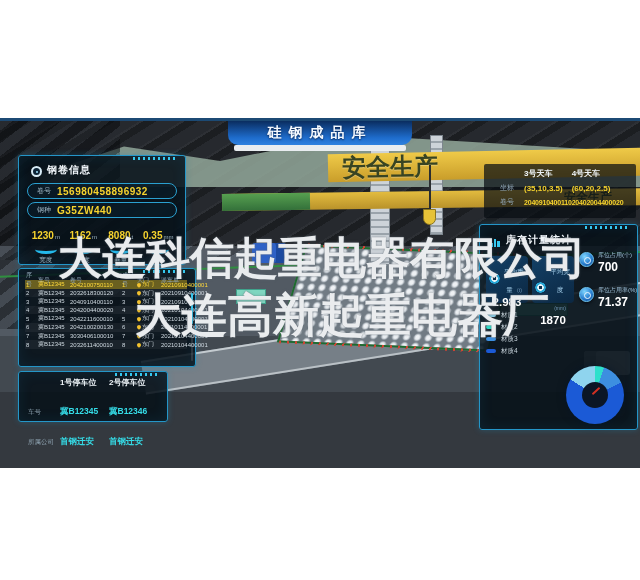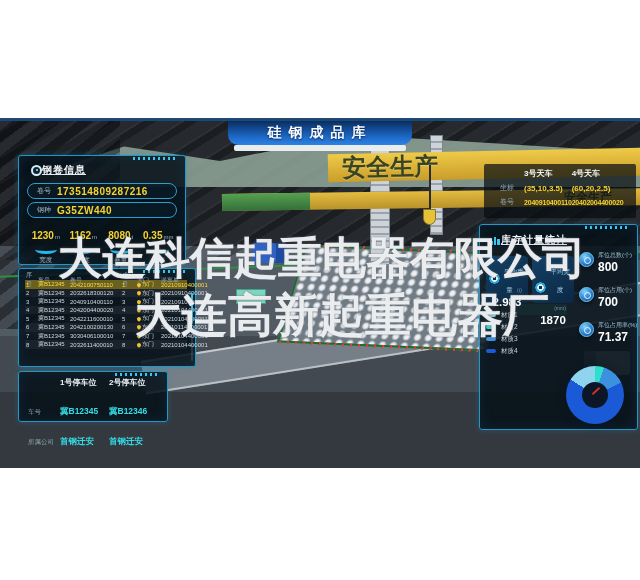--- a/index.html
+++ b/index.html
@@ -50,21 +50,21 @@
   .truck-grey { position:absolute; left:584px; top:230px; width:46px; height:24px; background:#9aa2a9; border-radius:3px; box-shadow:inset 12px 0 0 #7c858c; }
   .rack-teal { position:absolute; left:236px; top:168px; width:30px; height:15px; background:#7fd6c0; border:1px solid #3fa38c; }
   .rack-teal.r2 { left:516px; top:182px; width:52px; height:13px; }
 
   
   .panel { position:absolute; background:rgba(7,17,25,.88); border:1px solid #2496c8; border-radius:3px;
            box-shadow:0 0 6px rgba(30,150,200,.3), inset 0 0 14px rgba(20,120,170,.14);
            z-index:10; color:#dfe8ee; }
   .panel::after { content:""; position:absolute; top:1px; right:10px; width:42px; height:3px;
            background:repeating-linear-gradient(90deg,#35c8f0 0 2px, transparent 2px 5px); }
-  .p-hdr { display:flex; align-items:center; padding:5px 4px 3px;text-decoration:underline; }
+  .p-hdr { display:flex; align-items:flex-end; gap:5px; padding:5px 4px 3px; }
   .p-title { font-size:10px; color:#f2f7fb; font-weight:700; letter-spacing:1px; }
   .ring-icon { width:11px; height:11px; border:2px solid #d8ecf6; border-radius:50%; background:#0d2437; position:relative; flex:0 0 auto; }
   .ring-icon::after { content:""; position:absolute; left:2.5px; top:2.5px; width:2px; height:2px; background:#9fe2ff; border-radius:50%; }
   .sq-icon { width:11px; height:11px; border:2px solid #d8ecf6; border-radius:2px; background:#0d2437; position:relative; flex:0 0 auto; }
   .sq-icon::after { content:""; position:absolute; left:2px; top:2px; width:3px; height:3px; border:1px solid #9fe2ff; border-radius:50%; }
 
   
   #coil-info { left:18px; top:155px; width:168px; height:110px; padding:2px 8px 4px; }
   .field { display:flex; align-items:center; gap:6px; height:16px; margin:3px 0; padding:0 9px;
            border:1px solid #2aa0d0; border-radius:9px; background:rgba(10,30,44,.6); }
@@ -196,21 +196,21 @@
     <div class="banner-base"></div>
   </div>
 
   <div class="panel" id="coil-info">
     <div class="p-hdr">
       <span class="ring-icon"></span>
       <span class="p-title">钢卷信息</span>
     </div>
     <div class="field">
       <span class="f-label">卷号</span>
-      <span class="f-value">173514809287216</span>
+      <span class="f-value">156980458896932</span>
     </div>
     <div class="field">
       <span class="f-label">钢种</span>
       <span class="f-value">G35ZW440</span>
     </div>
     <div class="metrics">
       <div class="metric">
         <span class="m-val">1230</span><span class="m-unit">m</span>
         <div class="m-arc"></div>
         <div class="m-label">宽度</div>
@@ -405,27 +405,20 @@
             <span class="legend-swatch" style="background: rgb(61, 143, 224);"></span>
             <span class="legend-label">材质3</span>
           </div>
           <div class="legend-item">
             <span class="legend-swatch" style="background: rgb(27, 90, 214);"></span>
             <span class="legend-label">材质4</span>
           </div>
         </div>
       </div>
       <div class="stat-list">
-        <div class="stat">
-          <span class="stat-icon"></span>
-          <span>
-              <div class="stat-label">库位总数(个)</div>
-          <div class="stat-val">800</div>
-            </span>
-        </div>
         <div class="stat">
           <span class="stat-icon"></span>
           <span>
               <div class="stat-label">库位占用(个)</div>
           <div class="stat-val">700</div>
             </span>
         </div>
         <div class="stat">
           <span class="stat-icon"></span>
           <span>

